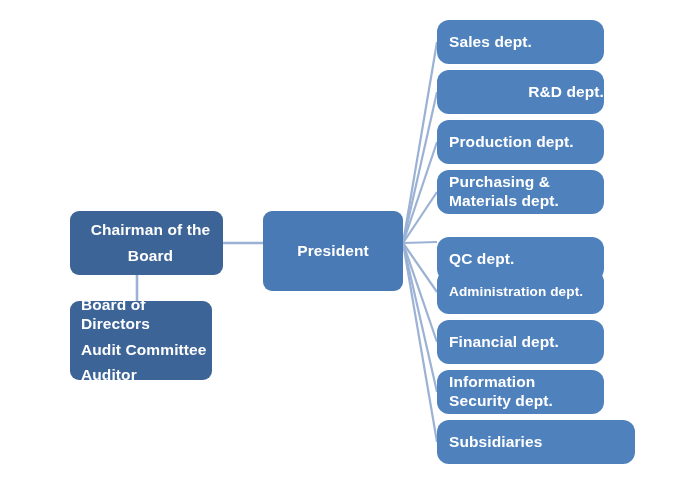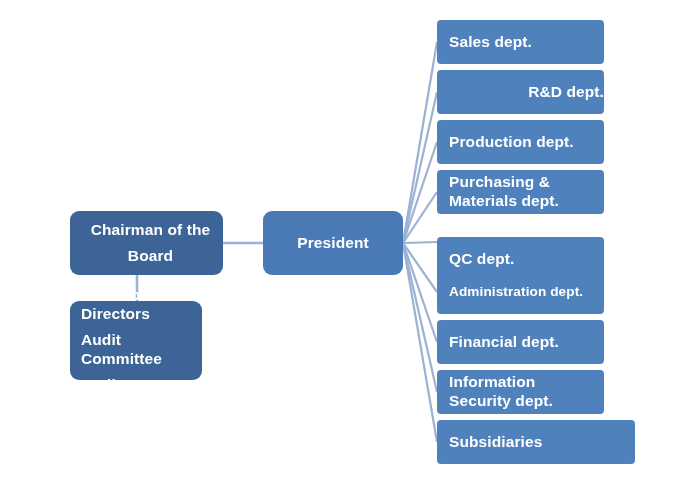--- a/index.html
+++ b/index.html
@@ -41,21 +41,21 @@
   .node-dark {
     background: #3c6496;
     border-radius: 9px;
   }
   .node-mid {
     background: #4a7ab5;
     border-radius: 9px;
   }
   .node-dept {
     background: #4f81bd;
-    border-radius: 4px;
+    border-radius: 12px;
   }
   .node-centered {
     text-align: center;
     align-items: center;
     font-weight: bold;
     font-size: 15.5px;
   }
   .node-left {
     text-align: left;
     align-items: flex-start;
@@ -97,27 +97,27 @@
     <line x1="403" y1="243" x2="437" y2="342" stroke="#9bb2d4" stroke-width="2.2"></line>
     <line x1="403" y1="243" x2="437" y2="392" stroke="#9bb2d4" stroke-width="2.2"></line>
     <line x1="403" y1="243" x2="437" y2="442" stroke="#9bb2d4" stroke-width="2.2"></line>
   </svg>
 
   <div class="node node-dark node-centered" style="left:70px; top:211px; width:153px; height:64px;padding-left:8px;">
     <span class="stack-line">Chairman of the</span>
     <span class="stack-line">Board</span>
   </div>
 
-  <div class="node node-dark node-left" style="left:70px; top:301px; width:132px; height:79px;">
+  <div class="node node-dark node-left" style="left:70px; top:301px; width:142px; height:79px;">
     <span class="stack-line">Board of Directors</span>
     <span class="stack-line">Audit Committee</span>
     <span class="stack-line">Auditor</span>
   </div>
 
-  <div class="node node-mid node-centered" style="left:263px; top:211px; width:140px; height:64px;">
+  <div class="node node-mid node-centered" style="left:263px; top:211px; width:140px; height:80px;">
     <span class="stack-line">President</span>
   </div>
 
   <div class="node node-dept" style="left:437px; top:20px; width:167px; height:44px;">
     <span class="dept-label">Sales dept.</span>
   </div>
 
   <div class="node node-dept" style="left:437px; top:70px; width:167px; height:44px;text-align:right;">
     <span class="dept-label">R&amp;D dept.</span>
   </div>

